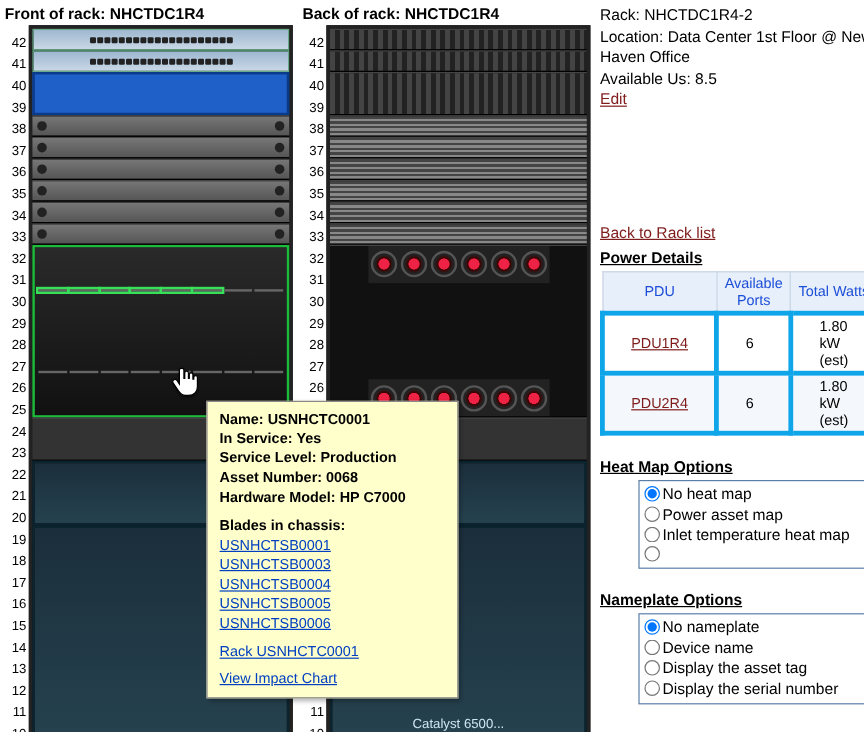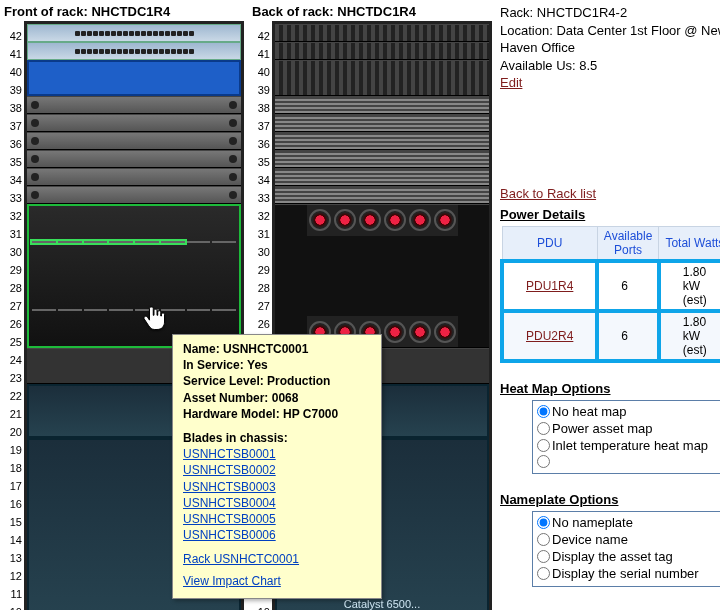--- a/index.html
+++ b/index.html
@@ -271,21 +271,20 @@
 
     <div class="tooltip" style="left:168px; top:330px">
       <div class="hdr"><b>Name:</b> <b>USNHCTC0001</b></div>
       <div><b>In Service:</b> <b>Yes</b></div>
       <div><b>Service Level:</b> <b>Production</b></div>
       <div><b>Asset Number:</b> <b>0068</b></div>
       <div><b>Hardware Model:</b> <b>HP C7000</b></div>
       <div style="margin-top:8px"><b>Blades in chassis:</b></div>
       <div id="tt-blades">
           <a href="#">USNHCTSB0001</a>
-          <a href="#">USNHCTSB0002</a>
           <a href="#">USNHCTSB0003</a>
           <a href="#">USNHCTSB0004</a>
           <a href="#">USNHCTSB0005</a>
           <a href="#">USNHCTSB0006</a>
         </div>
       <a href="#" style="margin-top:8px">Rack USNHCTC0001</a>
       <a href="#" style="margin-top:6px">View Impact Chart</a>
     </div>
   </div>
 

